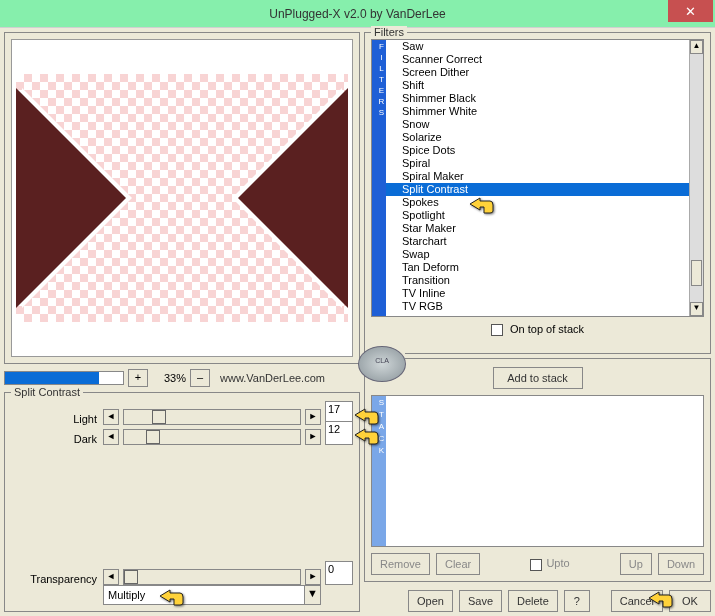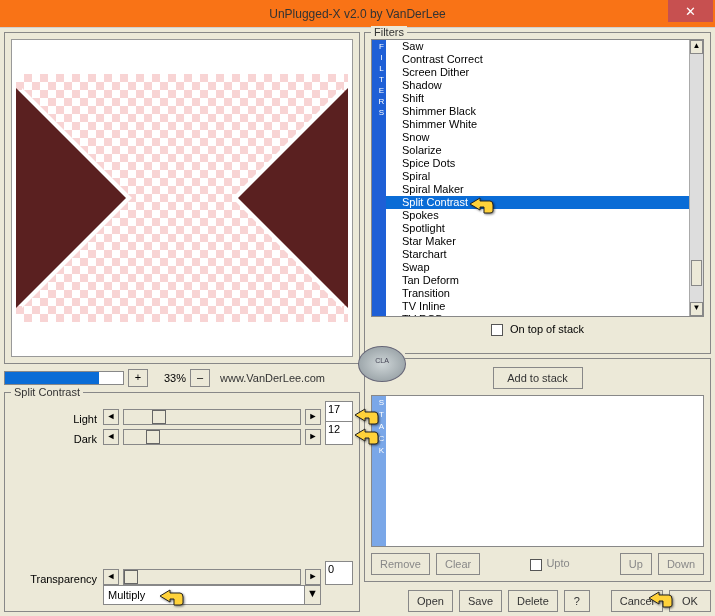--- a/index.html
+++ b/index.html
@@ -1,18 +1,18 @@
 <!DOCTYPE html>
 <html><head>
 <meta charset="utf-8">
 <style>
 * { box-sizing: border-box; margin: 0; padding: 0; font-family: "Segoe UI", Tahoma, sans-serif; font-size: 11px; }
 body { background: #fff; width: 715px; height: 616px; overflow: hidden; }
 
-.titlebar { height: 28px; background: #f97316; border-bottom: 1px solid #d0d0d0; display: flex; align-items: center; position: relative; }
+.titlebar { height: 28px; background: #86efac; border-bottom: 1px solid #d0d0d0; display: flex; align-items: center; position: relative; }
 .titlebar .title { flex: 1; text-align: center; color: #333; font-size: 12px; }
 .titlebar .close { width: 45px; height: 22px; background: #c75050; color: #fff; display: flex; align-items: center; justify-content: center; position: absolute; right: 2px; top: 0; font-size: 13px; }
 
 .main { display: flex; height: 588px; background: #ece9d8; padding: 4px; gap: 4px; }
 .left { width: 356px; display: flex; flex-direction: column; gap: 4px; }
 .right { flex: 1; display: flex; flex-direction: column; gap: 4px; }
 
 .preview-wrap { border: 1px solid #888; background: #ece9d8; padding: 6px; height: 332px; }
 .preview { width: 100%; height: 100%; background: #fff; border: 1px solid #999; display: flex; align-items: center; justify-content: center; position: relative; overflow: hidden; }
 .checker { position: absolute; inset: 34px 4px; background: repeating-conic-gradient(#f8d4d4 0 25%, #fff 0 50%) 0 0/16px 16px; }
@@ -150,23 +150,22 @@
     </div>
   </div>
 
   <div class="right">
     <div class="groupbox filters-box">
       <div class="legend">Filters</div>
       <div class="listbox">
         <div class="filters-strip">FILTERS</div>
         <div class="filter-items" id="filter-items">
             <div class="filter-item">Saw</div>
-            <div class="filter-item">Contrast Correct</div>
+            <div class="filter-item">Scanner Correct</div>
             <div class="filter-item">Screen Dither</div>
-            <div class="filter-item">Shadow</div>
             <div class="filter-item">Shift</div>
             <div class="filter-item">Shimmer Black</div>
             <div class="filter-item">Shimmer White</div>
             <div class="filter-item">Snow</div>
             <div class="filter-item">Solarize</div>
             <div class="filter-item">Spice Dots</div>
             <div class="filter-item">Spiral</div>
             <div class="filter-item">Spiral Maker</div>
             <div class="filter-item selected">Split Contrast</div>
             <div class="filter-item">Spokes</div>

